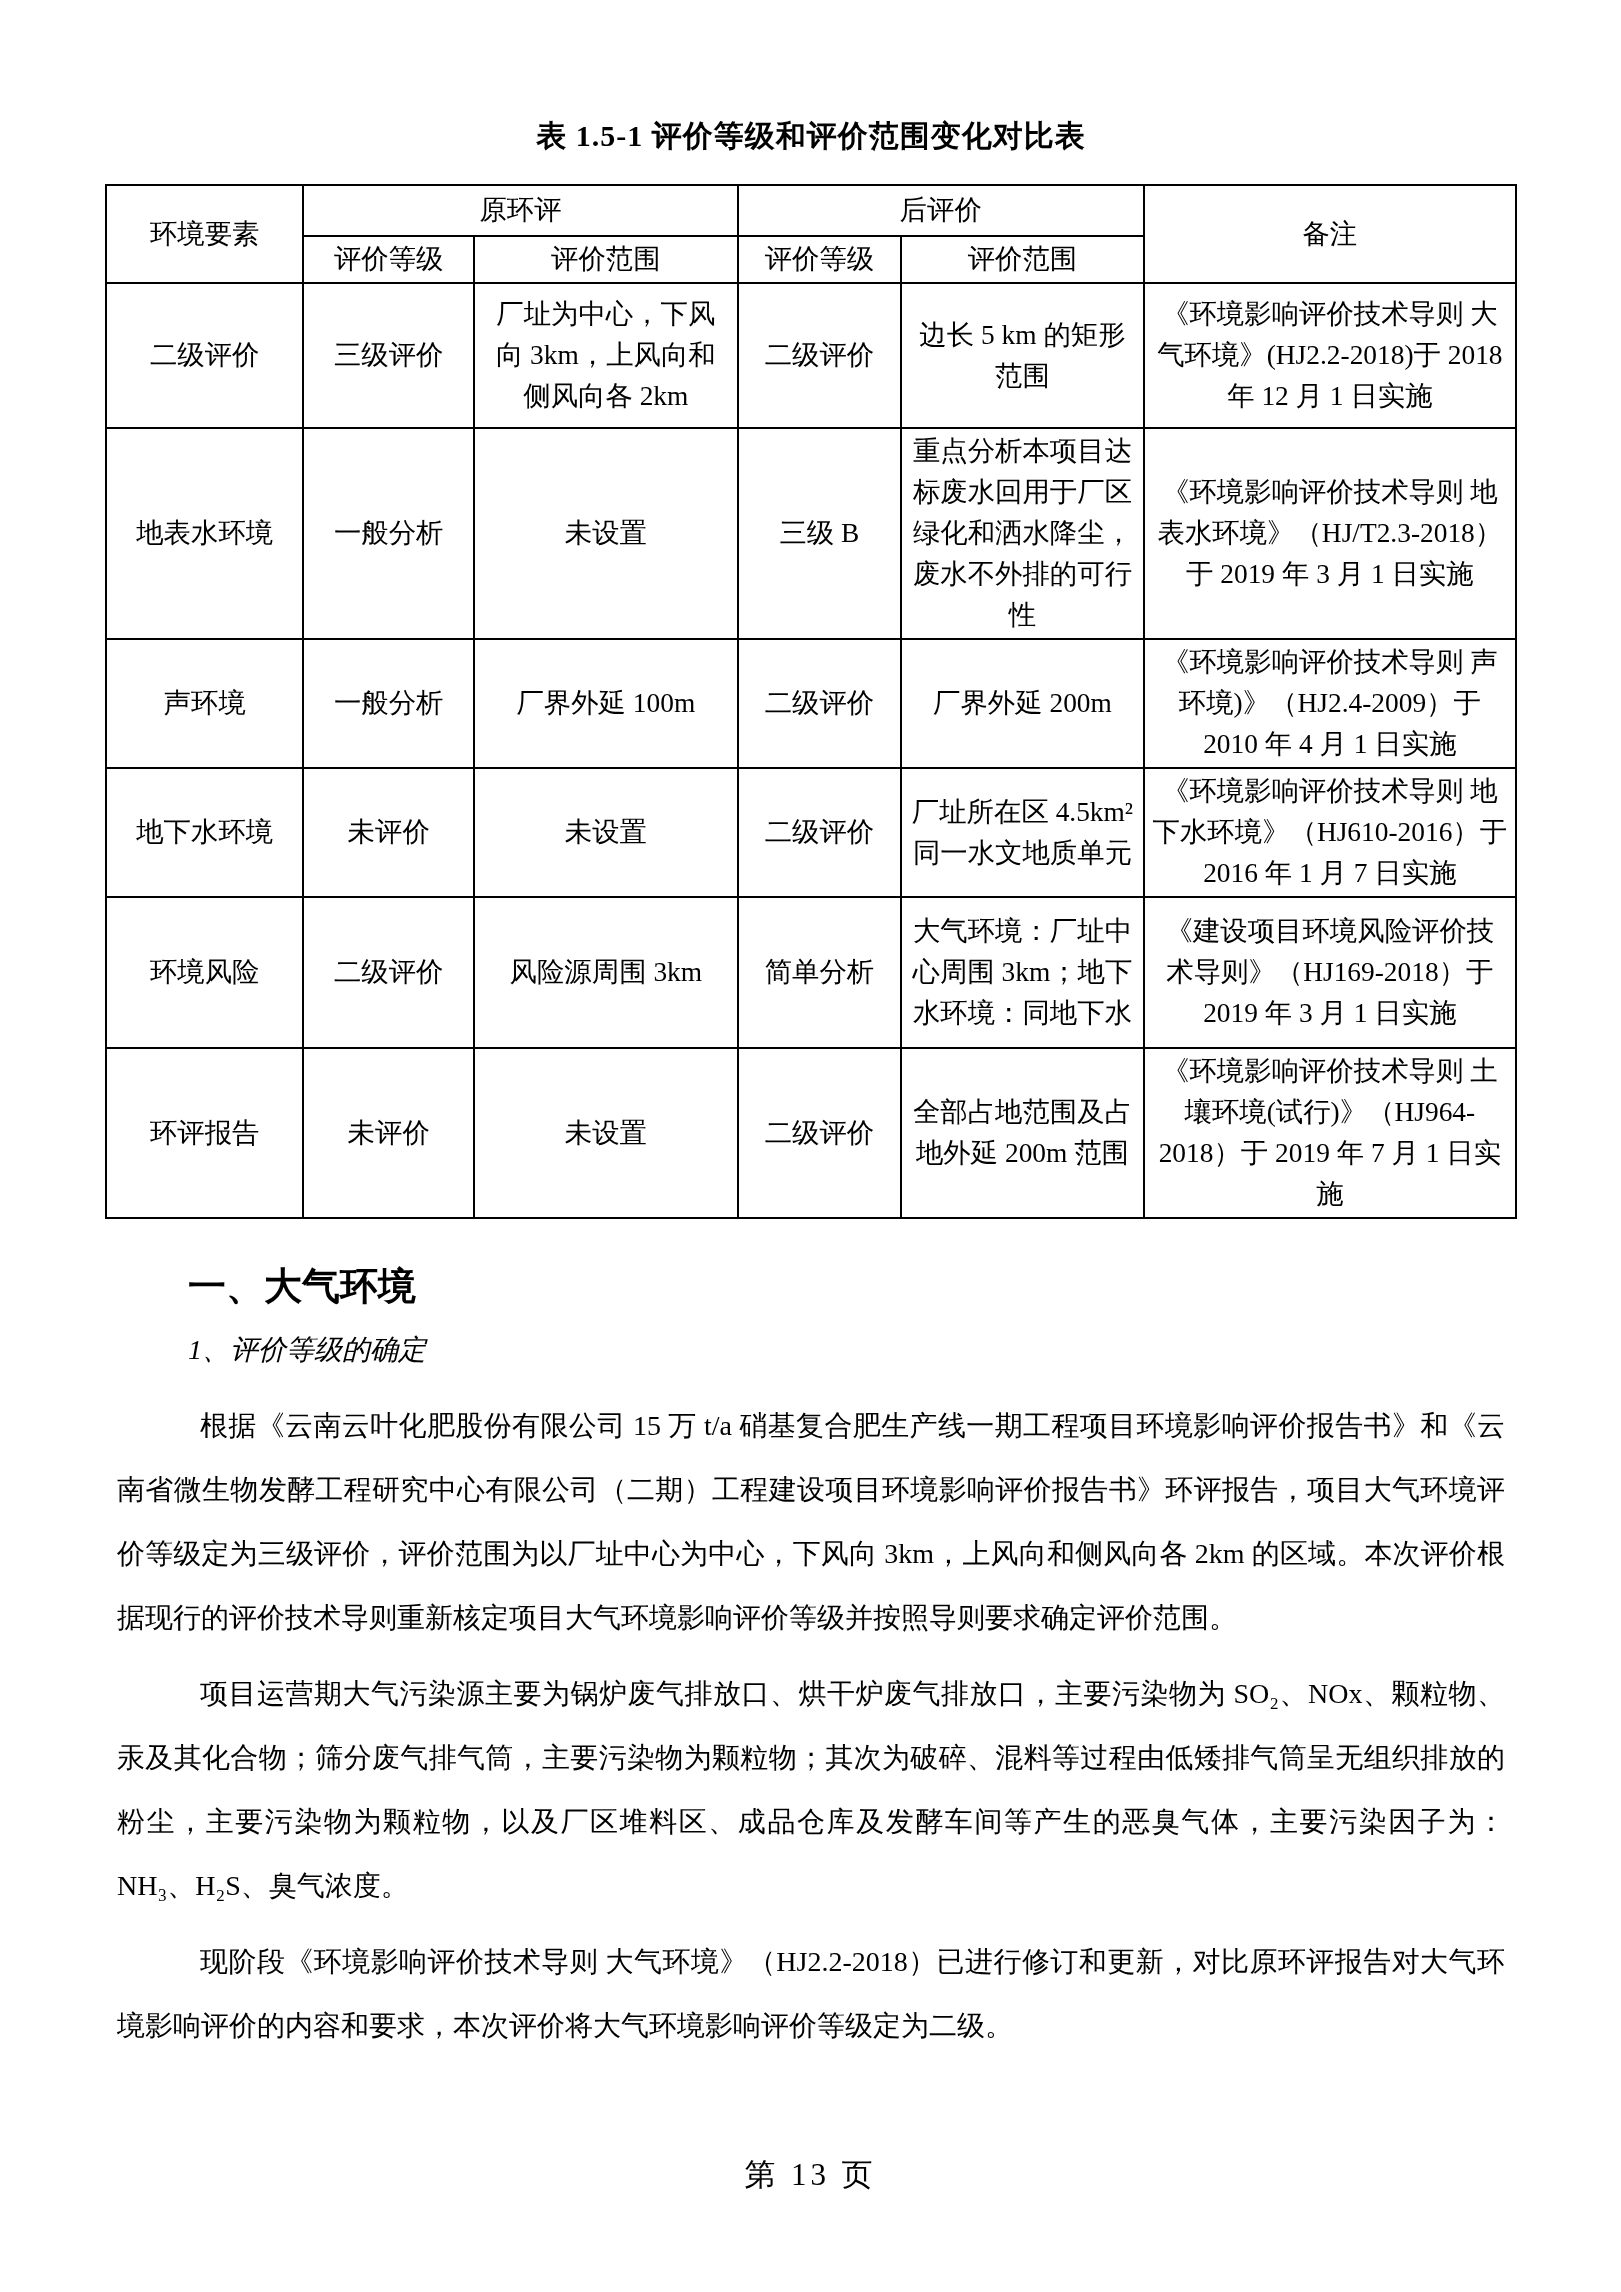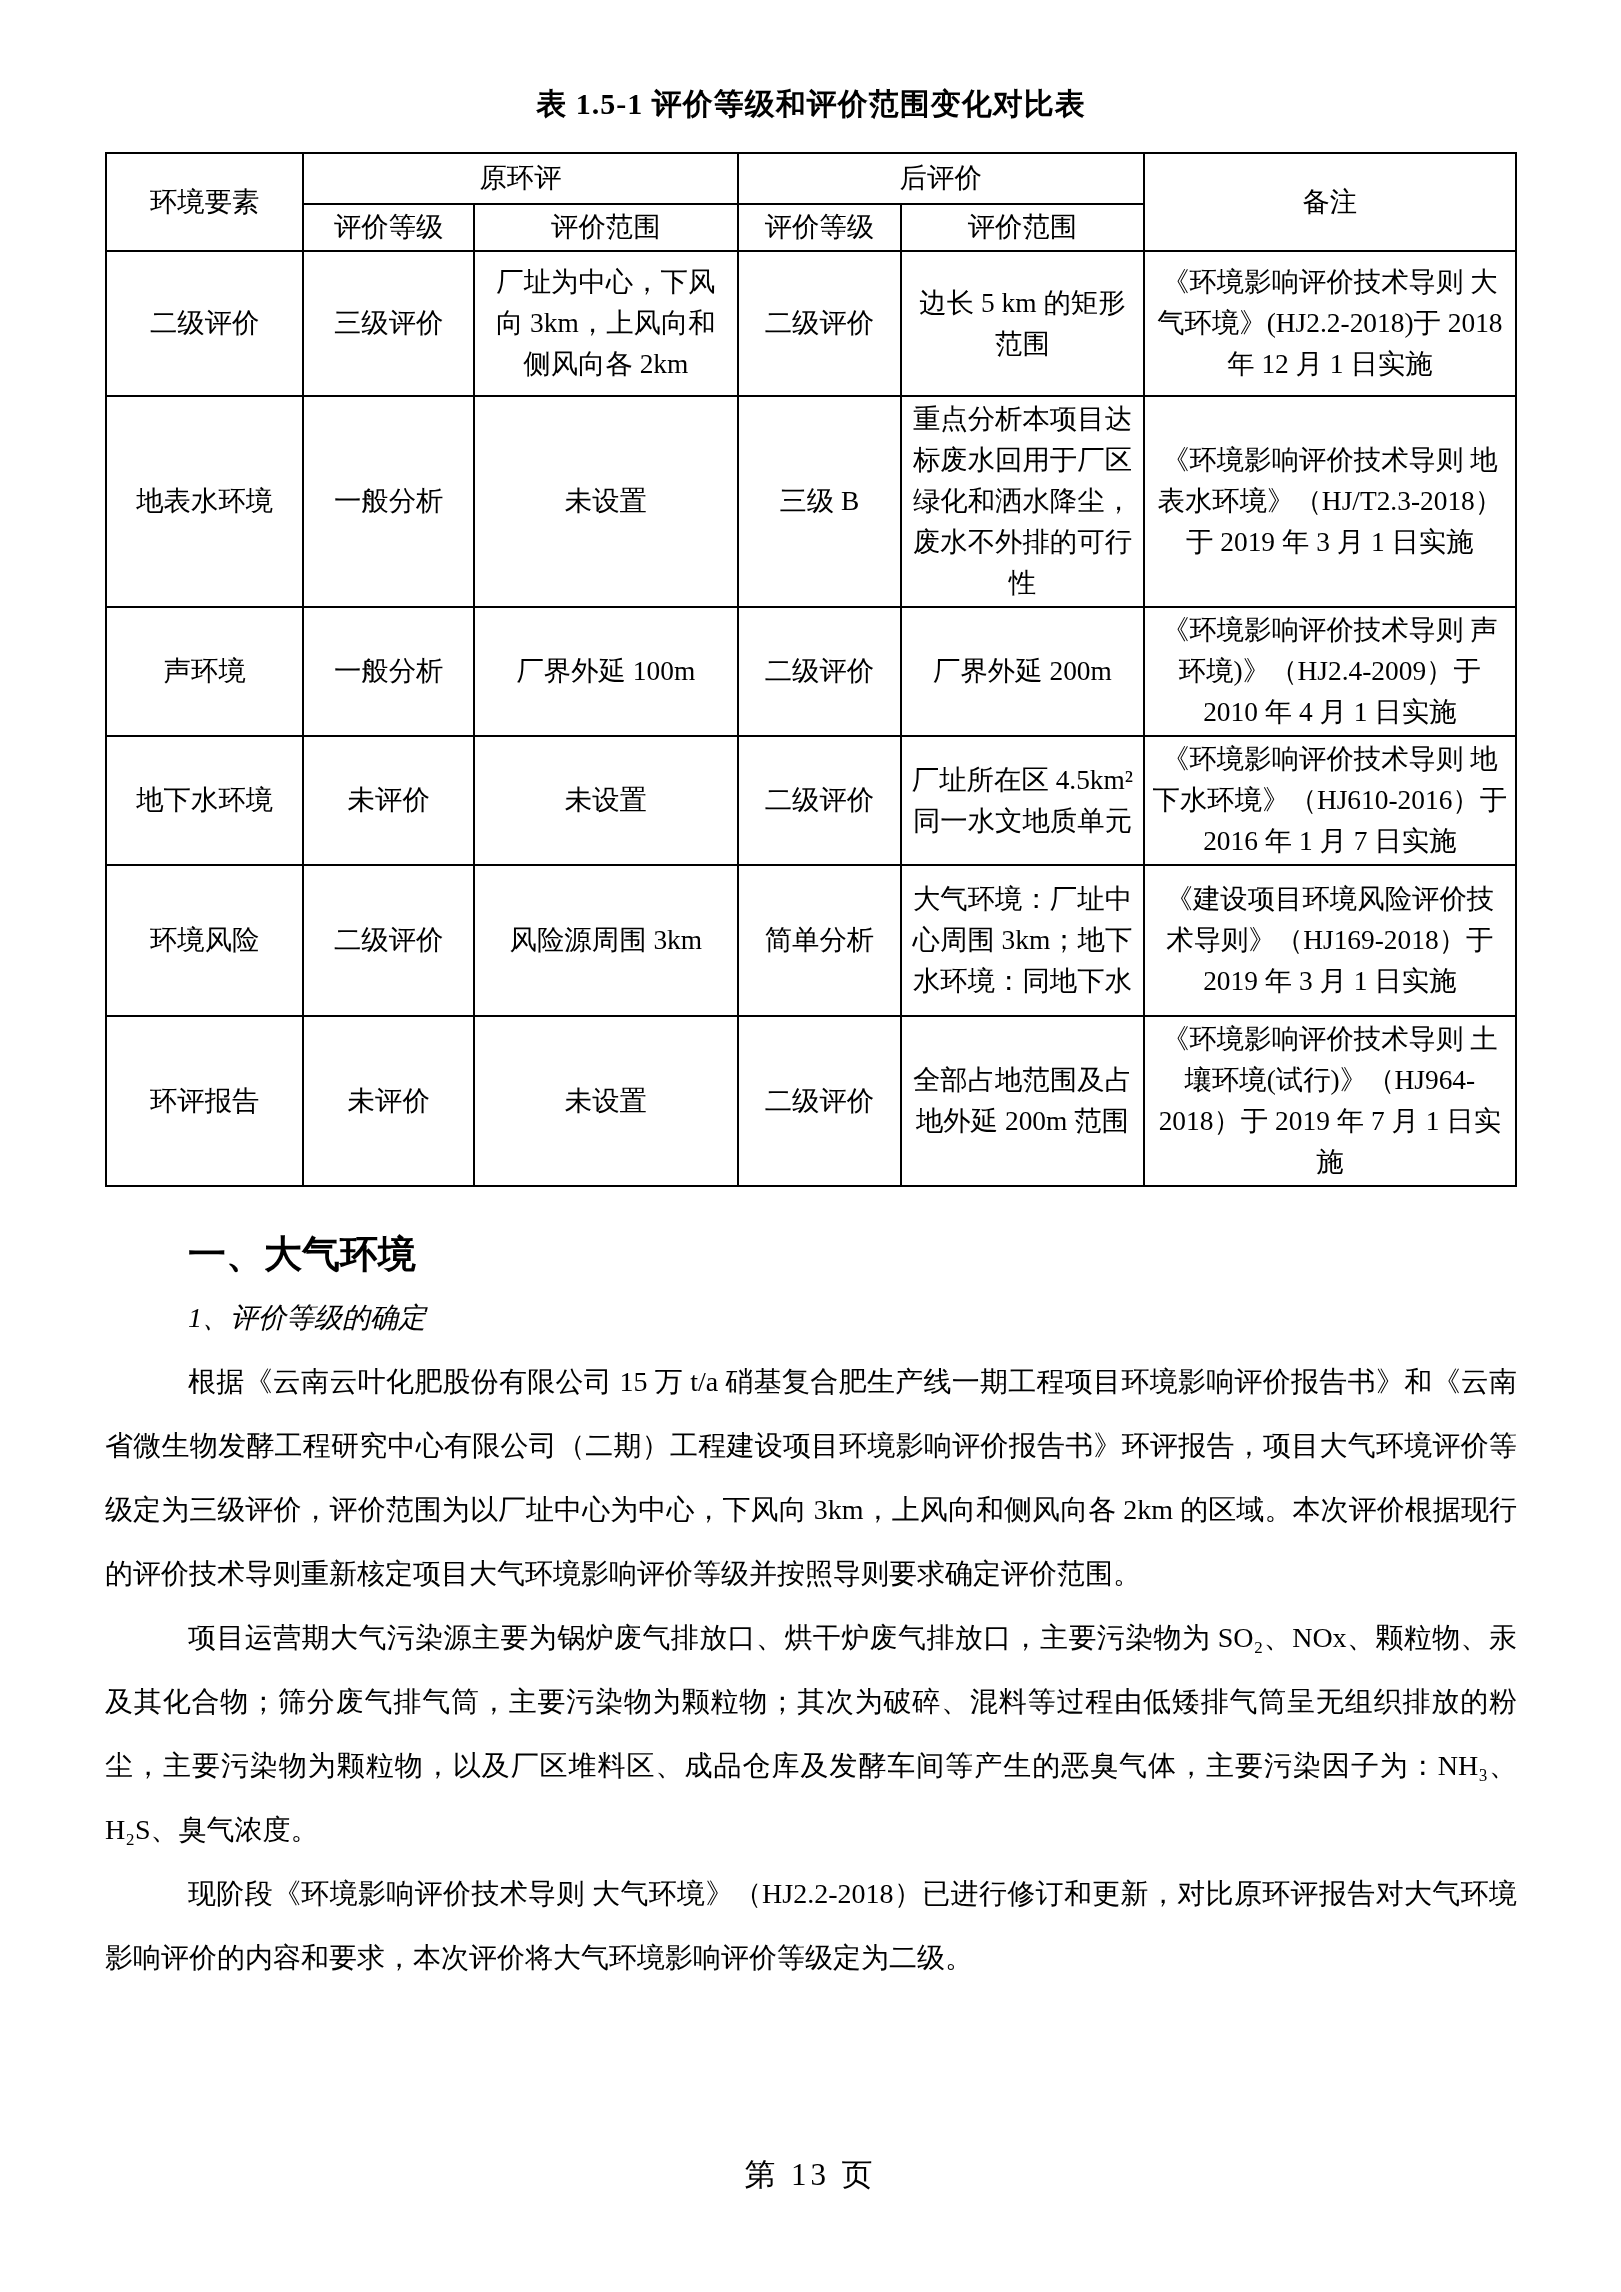--- a/index.html
+++ b/index.html
@@ -14,21 +14,21 @@
     margin: 0 auto;
     background: #ffffff;
     font-family: "Liberation Serif", "DejaVu Serif", serif;
     color: #000000;
     box-sizing: border-box;
     padding: 0 104px 0 105px;
     overflow: hidden;
   }
   .doc-title {
     margin: 0;
-    padding-top: 84px;
+    padding-top: 116px;
     text-align: center;
     font-size: 30px;
     font-weight: bold;
     letter-spacing: 1px;
   }
   table.cmp-table {
     width: 100%;
     margin-top: 27.4px;
     border-collapse: collapse;
     table-layout: fixed;
@@ -73,21 +73,21 @@
   }
   .sub-heading {
     margin: 0;
     font-weight: normal;
     text-indent: 83px;
     line-height: 64px;
     font-size: 28px;
     font-style: italic;
   }
   .para {
-    margin: 0;
+    margin: 12px;
     text-align: justify;
     text-indent: 83px;
     line-height: 64px;
     font-size: 28px;
   }
   .page-footer {
     position: absolute;
     left: 0;
     right: 0;
     top: 2154px;

